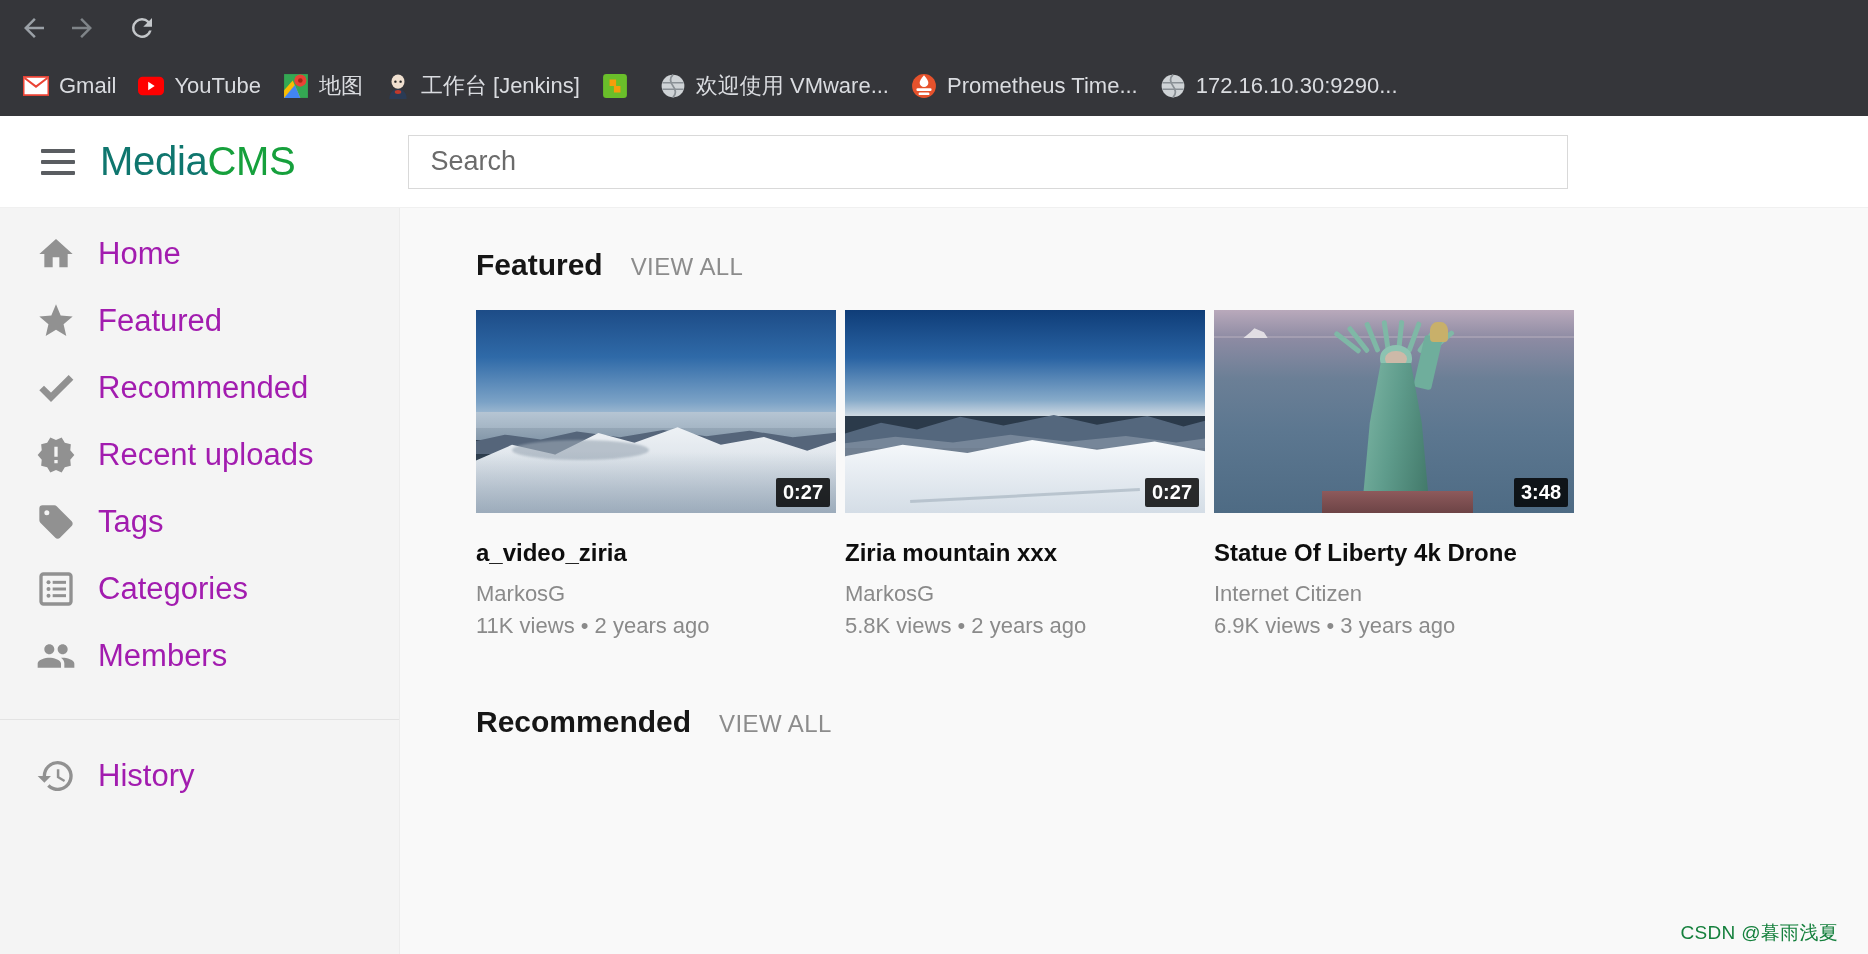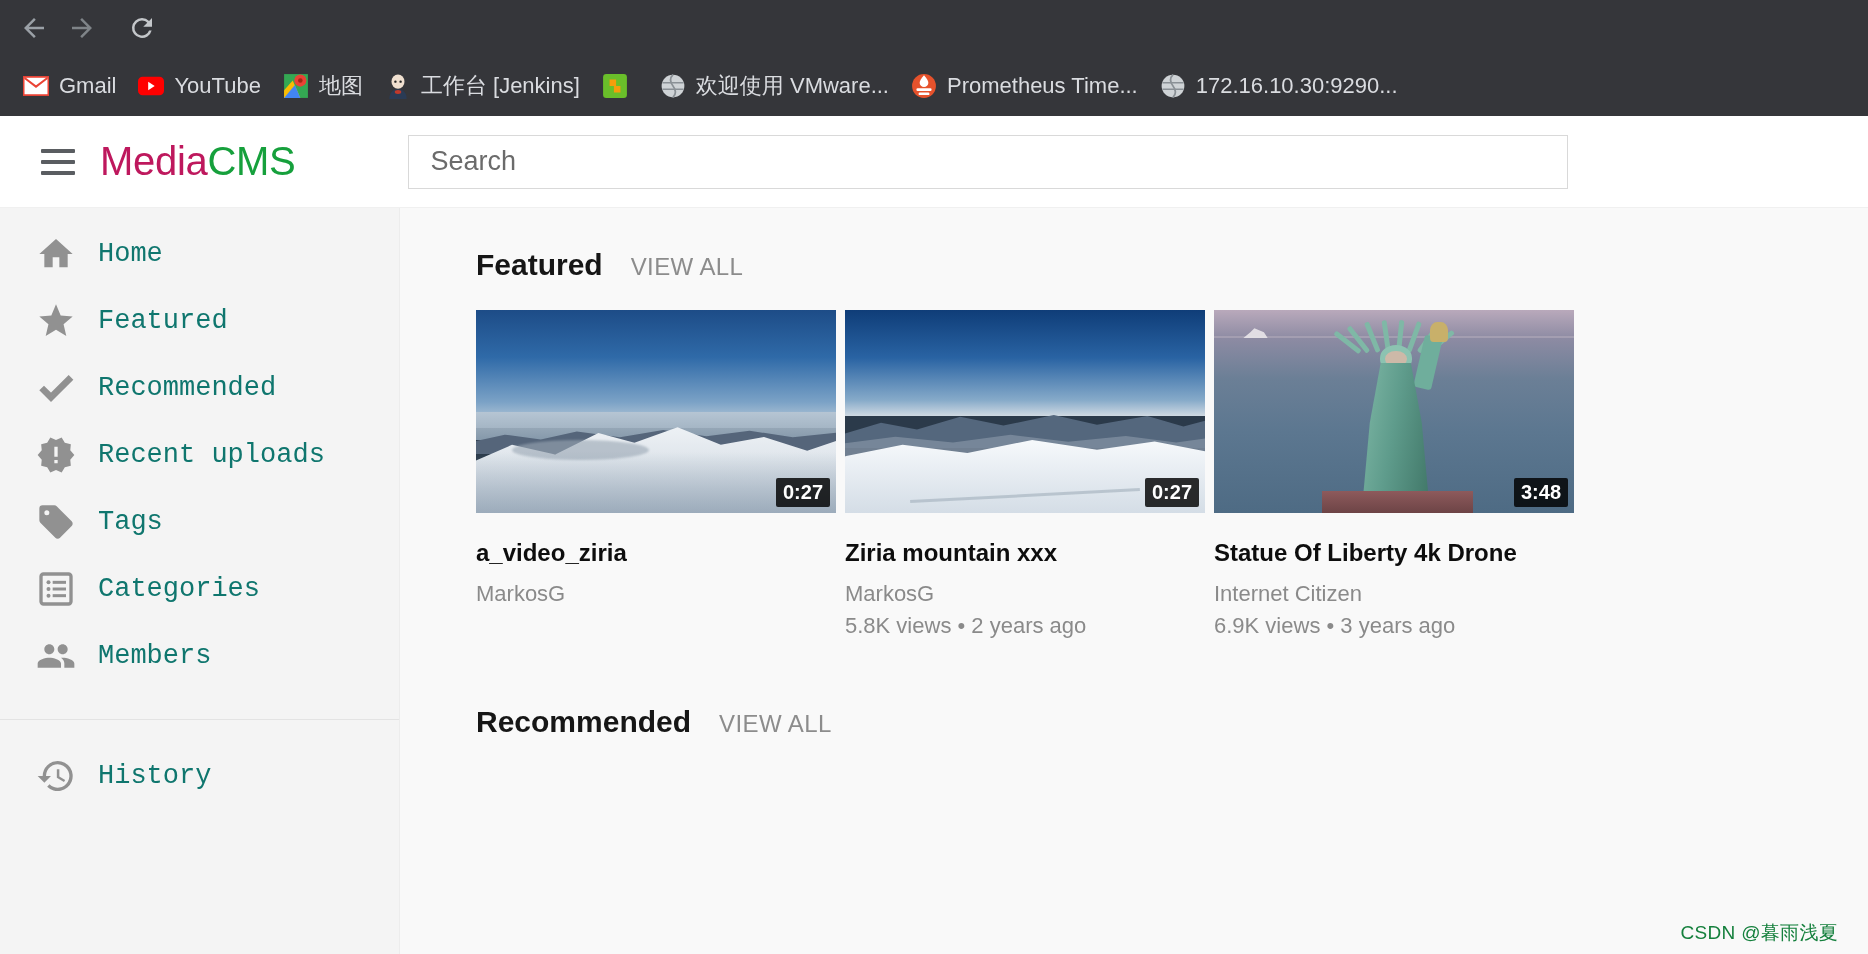--- a/index.html
+++ b/index.html
@@ -112,21 +112,21 @@
     width: 34px; height: 4px;
     background: #5a5d61;
     border-radius: 1px;
   }
   .brand {
     font-size: 40px;
     font-weight: 400;
     letter-spacing: -0.3px;
     white-space: nowrap;
   }
-  .brand .b1 { color: #be185d; }
+  .brand .b1 { color: #0f766e; }
   .brand .b2 { color: #16a03c; }
 
   .search-wrap {
     margin-left: 113px;
     flex: 1 1 auto;
     max-width: 1160px;
   }
   .search-input {
     width: 100%;
     height: 54px;
@@ -163,24 +163,23 @@
     padding-left: 32px;
   }
   .nav-icon {
     width: 48px; height: 48px;
     flex: 0 0 auto;
     display: flex; align-items: center; justify-content: center;
     margin-right: 18px;
   }
   .nav-icon svg { fill: #919191; display: block; }
   .nav-label {
-    font-size: 27px;
-    color: #0f766e;
+    font-size: 31px;
+    color: #a21caf;
     white-space: nowrap;
-    font-family: Liberation Mono, monospace;
   }
   .nav-divider {
     height: 1px;
     background: #e3e3e3;
     margin: 30px 0 22px 0;
   }
 
   
   .main {
     flex: 1 1 auto;
@@ -560,20 +559,21 @@
                   <div class="s1-haze"></div>
                 <div class="s1-far"></div>
                   <div class="s1-snow"></div>
                 <div class="s1-rock"></div>
                   <div class="s1-shade"></div>
               </div>
               <span class="thumb-duration">0:27</span>
             </div>
             <div class="card-title">a_video_ziria</div>
             <div class="card-author">MarkosG</div>
+            <div class="card-meta">11K views • 2 years ago</div>
           </div>
 
           <div class="card">
             <div class="thumb">
               <div class="scene">
                 <div class="s2-sky"></div>
                   <div class="s2-ridge"></div>
                 <div class="s2-ridge2"></div>
                   <div class="s2-snow"></div>
                 <div class="s2-crack"></div>

